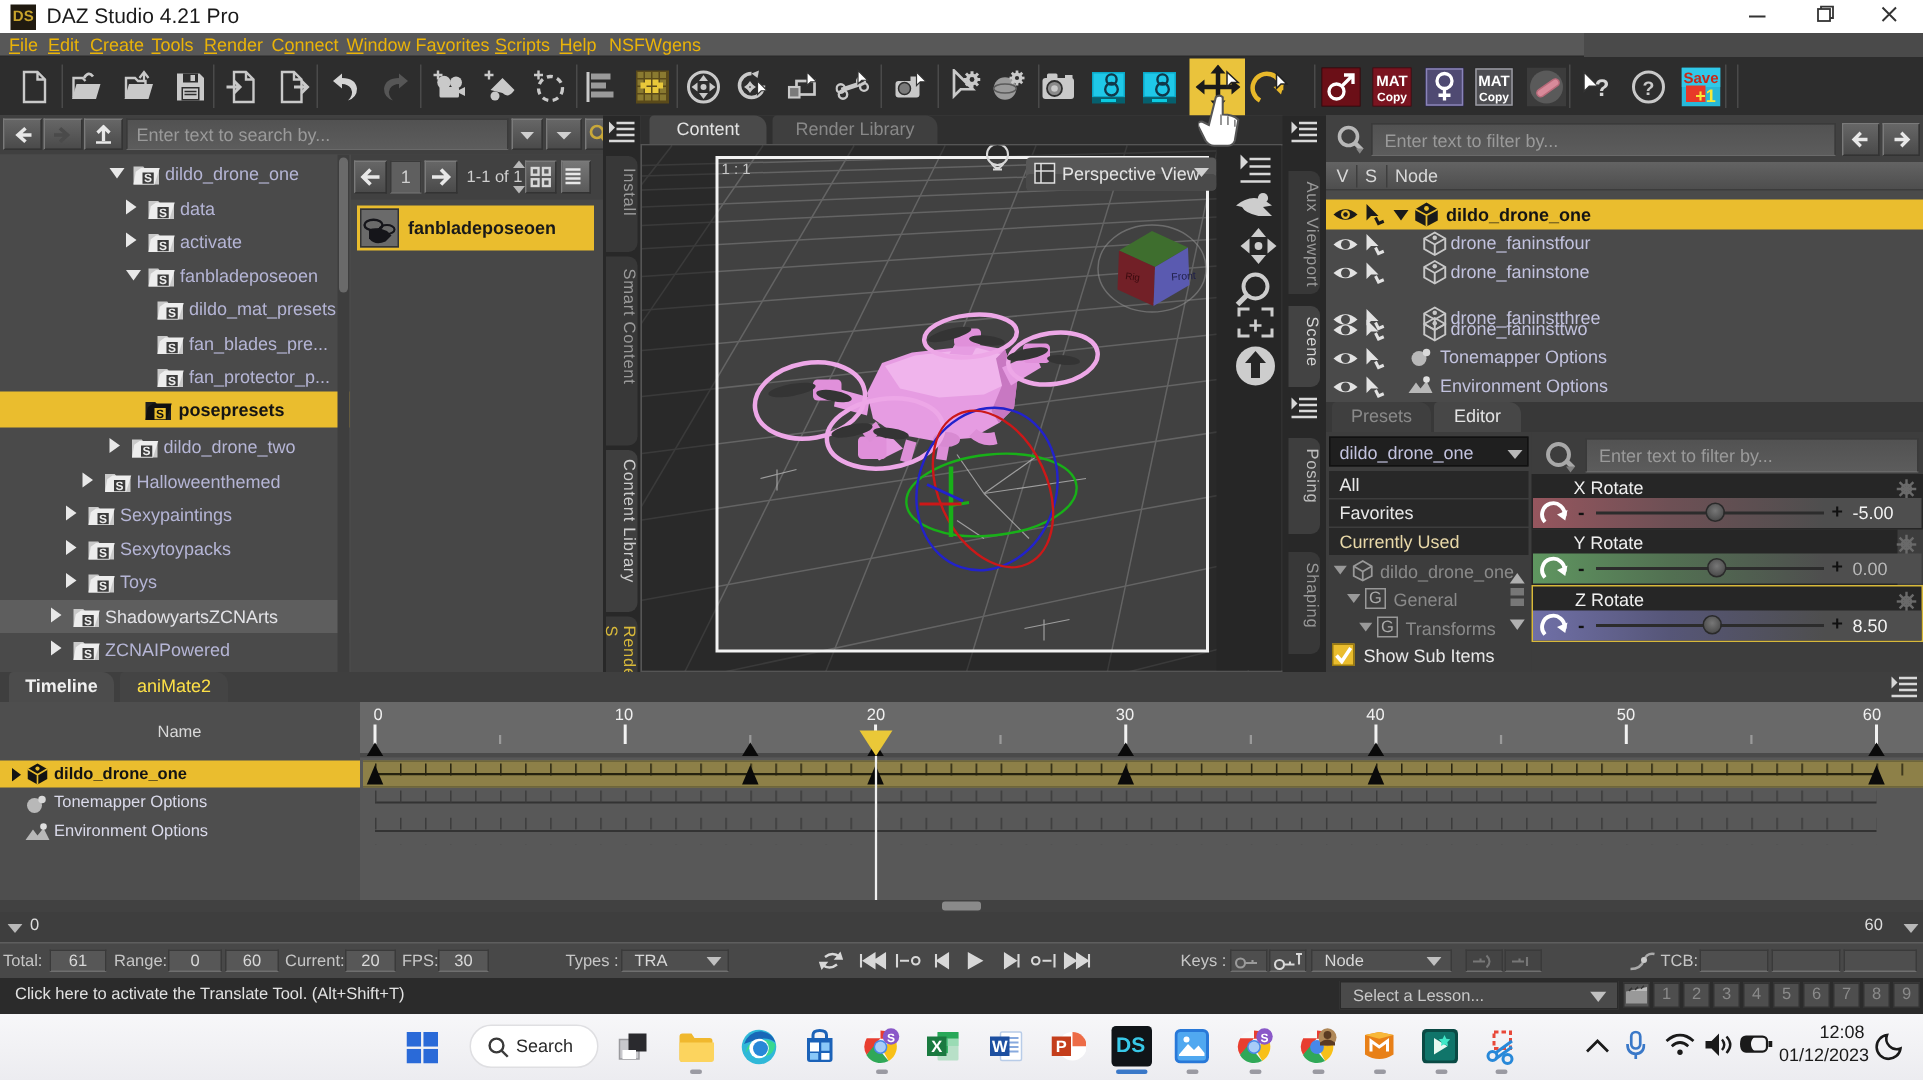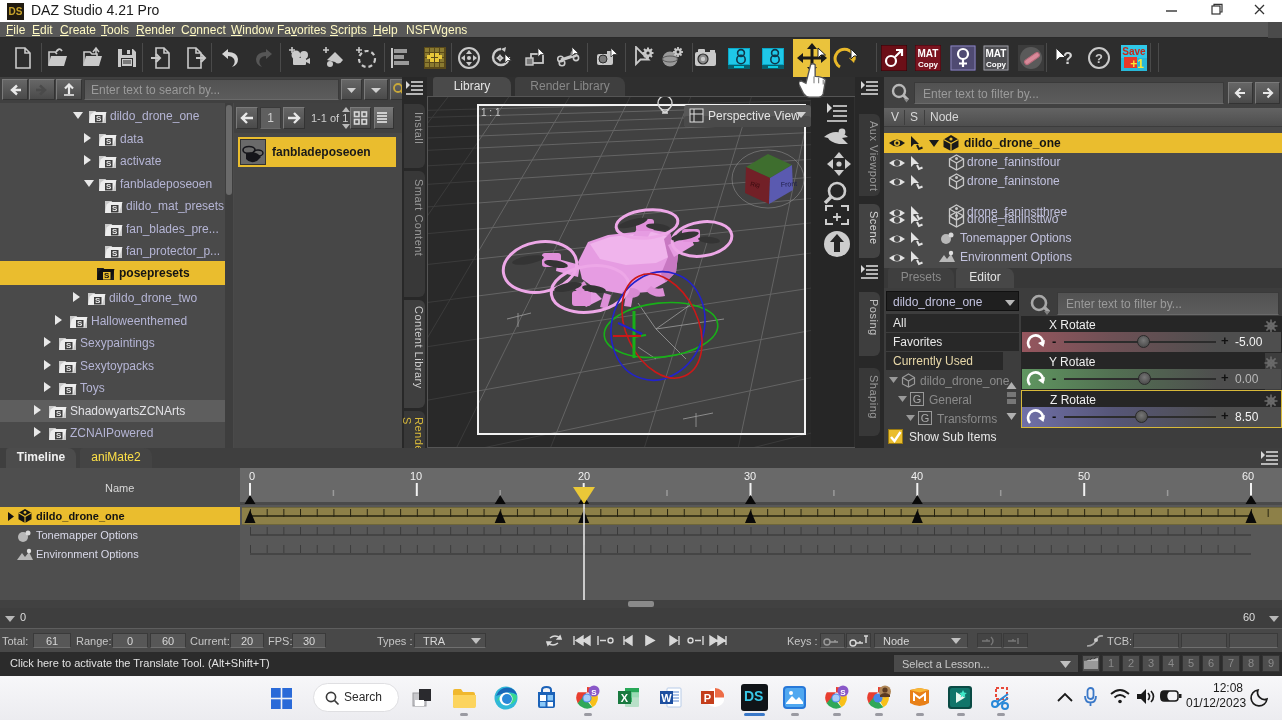--- a/index.html
+++ b/index.html
@@ -10,22 +10,22 @@
 
 
 #titlebar { left:0; top:0; width:1282px; height:22px; background:#fff; }
 #titlebar .dsicon { left:7px; top:3px; width:17px; height:17px; background:#201a10;
   color:#c8a32b; font-size:10px; font-weight:bold; text-align:center; line-height:17px; }
 #titlebar .ttl { left:31px; top:2px; font-size:14px; color:#1a1a1a; }
 .winbtn { top:1px; width:18px; height:18px; }
 .winbtn svg { display:block; }
 
 
-#menubar { left:0; top:22px; width:1268px; height:16px; background:#585858;
-  border-bottom:1px solid #2a2a2a; color:#fef9c3; font-size:12px; }
+#menubar { left:0; top:22px; width:1056px; height:16px; background:#585858;
+  border-bottom:1px solid #2a2a2a; color:#eab308; font-size:12px; }
 #menubar span { position:absolute; top:1px; }
 #menubar u { text-decoration:underline; }
 
 
 #toolbar { left:0; top:38px; width:1282px; height:39px; background:#2d2d2d; }
 .tsep { position:absolute; top:5px; width:1px; height:29px; background:#4a4a4a; }
 .ticon { position:absolute; top:8px; width:24px; height:24px; }
 .ticon svg { display:block; }
 
 
@@ -699,21 +699,21 @@
           </svg></div>
     <div class="abs vtext" style="left:2px; top:27px; width:21px; height:64px; background:#383838; border-radius:0 6px 6px 0; padding-top:8px; padding-left:3px;">Install</div>
     <div class="abs vtext" style="left:2px; top:94px; width:21px; height:126px; background:#383838; border-radius:0 6px 6px 0; padding-top:8px; padding-left:3px;">Smart Content</div>
     <div class="abs vtext" style="left:2px; top:223px; width:21px; height:108px; background:#3f3f3f; border-radius:0 6px 6px 0; padding-top:6px; padding-left:3px; color:#cdcdcd;">Content Library</div>
     <div class="abs vtext" style="left:2px; top:334px; width:21px; height:37px; background:#383838; border-radius:0 6px 0 0; padding-top:6px; padding-left:3px; color:#d8b93a;">Render S</div>
   </div>
 </div>
 
 <div id="center" class="abs">
   <div id="vtabs" class="abs">
-    <div class="vtab act" style="left:6px; width:78px;">Library</div>
+    <div class="vtab act" style="left:6px; width:78px;">Content</div>
     <div class="vtab" style="left:88px; width:110px;">Render Library</div>
   </div>
   <div id="vport" class="abs">
   <svg width="426" height="350" style="display:block">
     <defs>
       <clipPath id="vpclip">
               <rect x="50" y="8" width="327" height="329"></rect>
             </clipPath>
     </defs>
     <rect x="0" y="0" width="426" height="350" fill="#333333"></rect>
@@ -1049,21 +1049,21 @@
       <svg class="abs" style="left:117px; top:7px;" width="12" height="8">
             <path d="M1 1 l10 0 -5 6 Z" fill="#b8b8b8"></path>
           </svg>
     </div>
     <div class="abs" style="left:2px; top:26px; width:133px; height:18px; background:#282828; color:#e8e8e8; font-size:12px;">
           <span class="abs" style="left:7px; top:2px;">All</span>
         </div>
     <div class="abs" style="left:2px; top:45px; width:133px; height:18px; background:#282828; color:#e8e8e8; font-size:12px;">
           <span class="abs" style="left:7px; top:2px;">Favorites</span>
         </div>
-    <div class="abs" style="left:2px; top:64px; width:117px; height:18px; background:#282828; color:#e8d8a8; font-size:12px;text-align:right;">
+    <div class="abs" style="left:2px; top:64px; width:133px; height:18px; background:#282828; color:#e8d8a8; font-size:12px;text-align:right;">
           <span class="abs" style="left:7px; top:2px;">Currently Used</span>
         </div>
     <div class="abs" style="left:2px; top:84px; width:133px; height:17px; color:#8a8a8a; font-size:12px;">
       <svg class="abs" style="left:3px; top:5px" width="9" height="7">
             <path d="M0 0 h9 l-4.5 6 Z" fill="#999"></path>
           </svg>
       <svg class="abs" style="left:15px; top:1px;" width="15" height="15">
             <polygon points="7.5,1 13.5,4.5 13.5,11 7.5,14 1.5,11 1.5,4.5" fill="none" stroke="#999" stroke-width="1.2"></polygon>
             <path d="M1.5 4.5 L7.5 8 L13.5 4.5 M7.5 8 V14" fill="none" stroke="#999" stroke-width="1.2"></path>
           </svg>

